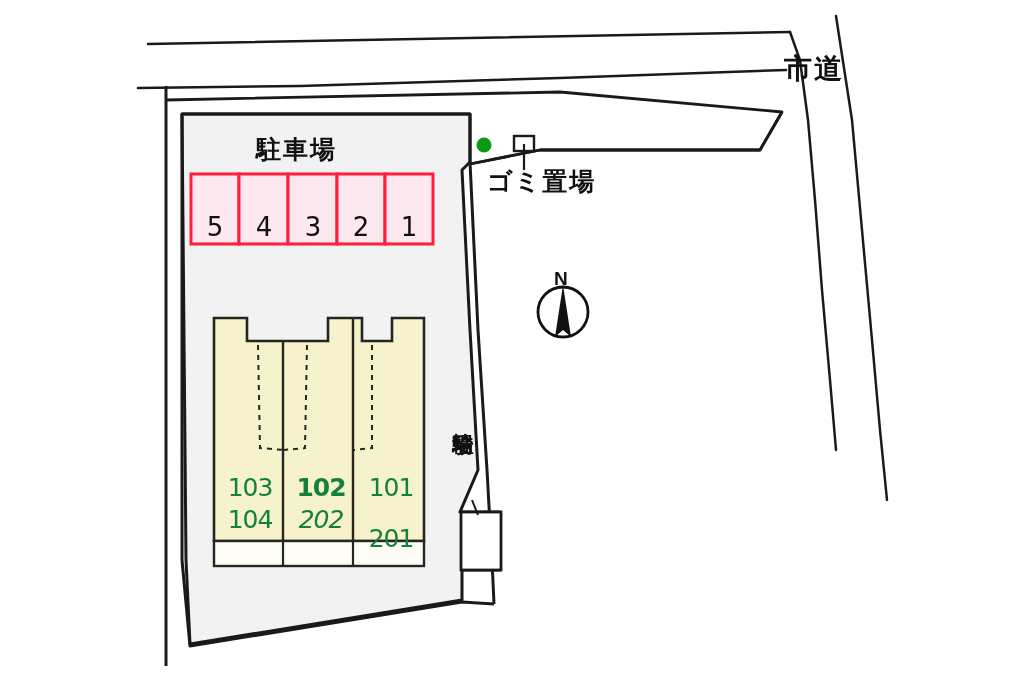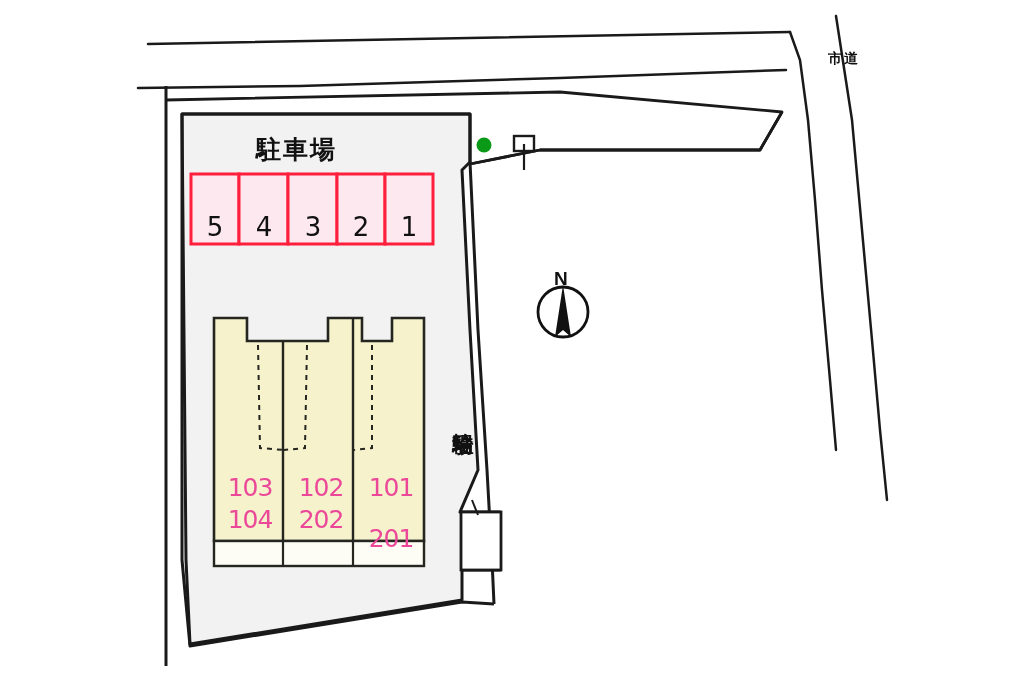--- a/index.html
+++ b/index.html
@@ -24,22 +24,21 @@
   #label-parking{
     left:256px; top:133px;
     font-size:25px;
   }
   #label-garbage{
     left:487px; top:165px;
     font-size:25px;
   }
   #label-road{
     left:784px; top:50px;
-    font-size:14px;
-    margin-left:44px;
+    font-size:28px;
   }
   #label-bicycle{
     left:452px; top:415px;
     font-size:21px;
     writing-mode:vertical-rl;
     text-orientation:upright;
     letter-spacing:1px;
     line-height:1;
   }
   #label-north{
@@ -58,21 +57,21 @@
     color:#111111;
     width:48px;
     text-align:center;
     top:212px;
   }
   .unit-num{
     position:absolute;
     font-family:"DejaVu Sans","Liberation Sans",sans-serif;
     font-size:25px;
     font-weight:400;
-    color:#ec4899;
+    color:#15803d;
     width:72px;
     text-align:center;
     letter-spacing:-1px;
   }
 </style>
 </head>
 <body>
 
 <div id="stage">
 
@@ -169,34 +168,35 @@
 
     <g>
       <circle cx="563" cy="312" r="25" fill="none" stroke="#111111" stroke-width="2.8"></circle>
       <polygon points="563,285 571,337 563,330 555,337" fill="#111111"></polygon>
     </g>
 
   </svg>
 
   <div class="lbl" id="label-parking">駐車場</div>
 
+  <div class="lbl" id="label-garbage">ゴミ置場</div>
 
   <div class="lbl" id="label-road">市道</div>
 
   <div class="lbl" id="label-bicycle">駐輪場</div>
 
   <div class="lbl" id="label-north">N</div>
 
   <div class="stall-num" style="left:191px;">5</div>
   <div class="stall-num" style="left:240px;">4</div>
   <div class="stall-num" style="left:289px;">3</div>
   <div class="stall-num" style="left:337px;">2</div>
   <div class="stall-num" style="left:385px;">1</div>
 
   <div class="unit-num" style="left:214px; top:473px;">103</div>
-  <div class="unit-num" style="left:285px; top:473px;">102</div>
+  <div class="unit-num" style="left:285px; top:473px;font-weight:bold;">102</div>
   <div class="unit-num" style="left:355px; top:473px;">101</div>
 
   <div class="unit-num" style="left:214px; top:505px;">104</div>
-  <div class="unit-num" style="left:285px; top:505px;">202</div>
+  <div class="unit-num" style="left:285px; top:505px;font-style:italic;">202</div>
   <div class="unit-num" style="left:355px; top:524px;">201</div>
 
 </div>
 
 </body></html>

